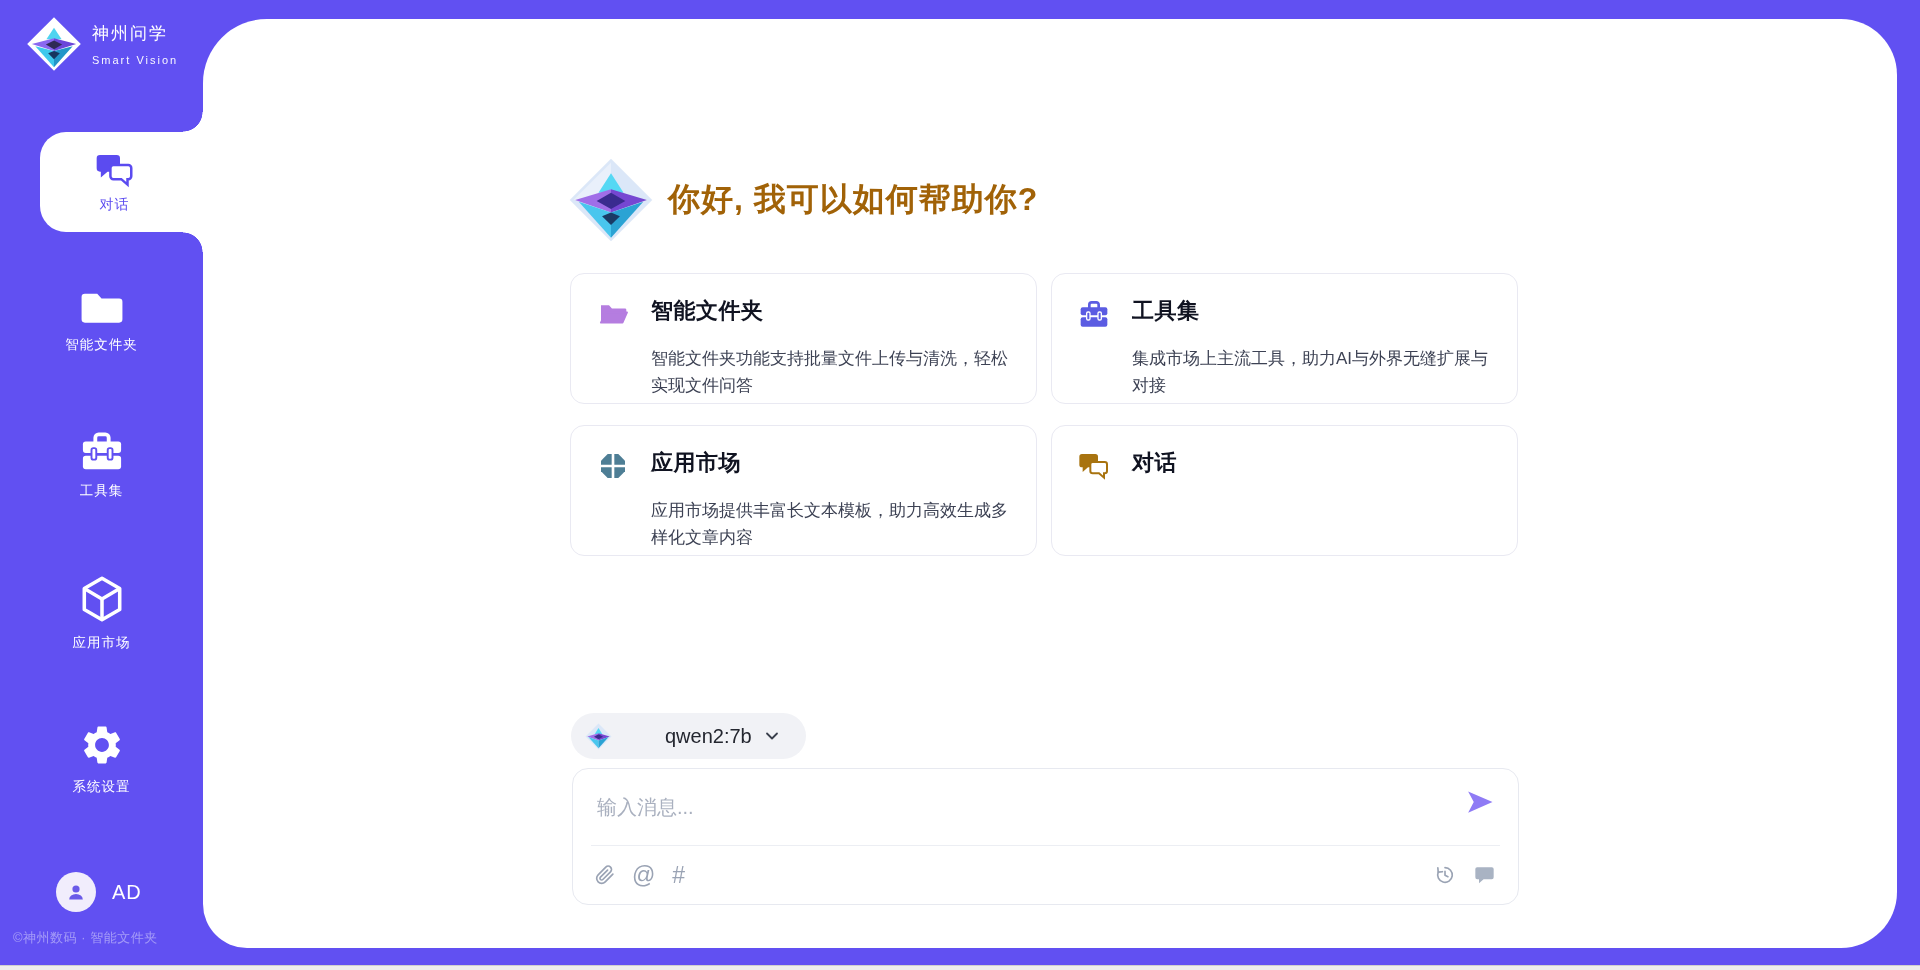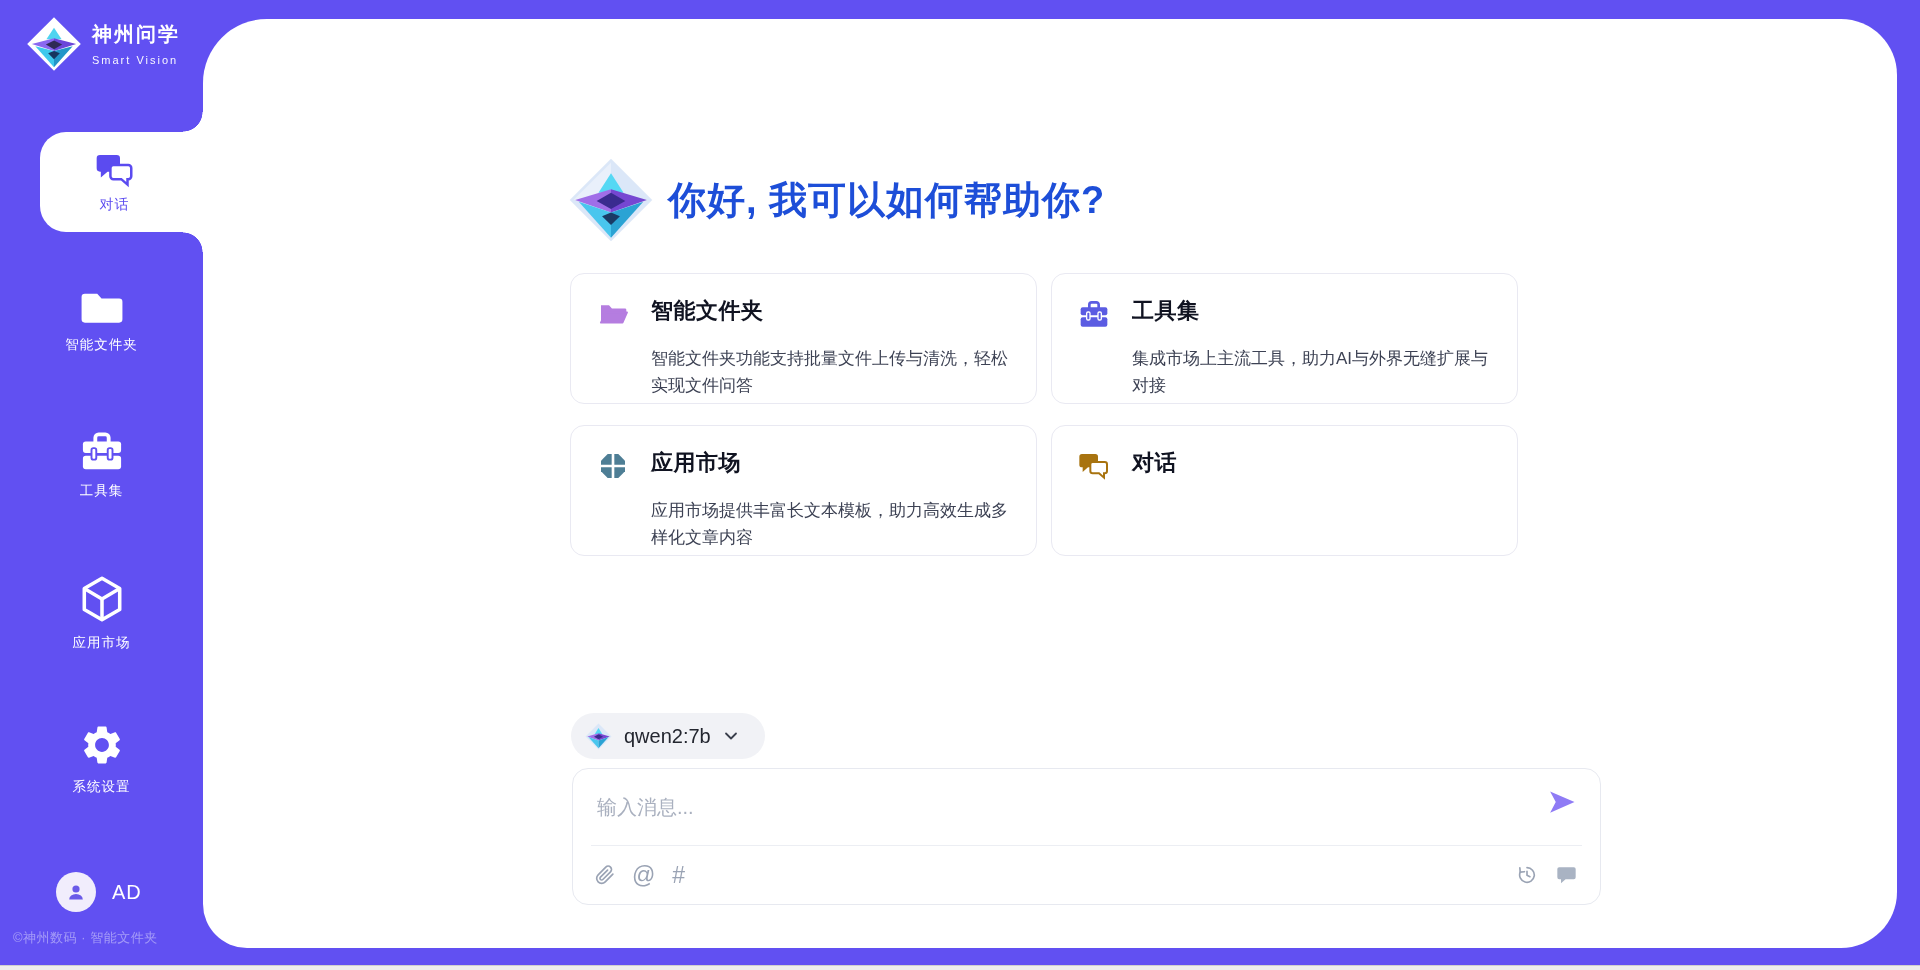--- a/index.html
+++ b/index.html
@@ -9,21 +9,21 @@
     background:#6150F2;
     position:relative;
   }
   .app { position:absolute; inset:0; }
 
   
   .sidebar { position:absolute; left:0; top:0; width:203px; height:970px; }
   .brand { position:absolute; left:26px; top:16px; display:flex; align-items:center; gap:10px; }
   .brand svg { width:56px; height:56px; }
   .brand-text { color:#fff; }
-  .brand-name { font-size:20px; font-weight:bold; letter-spacing:2px; line-height:24px; }
+  .brand-name { font-size:17px; font-weight:normal; letter-spacing:2px; line-height:24px; }
   .brand-sub { font-size:11px; letter-spacing:2px; margin-top:8px; opacity:.95; }
 
   .nav-item {
     position:absolute; left:0; width:203px;
     display:flex; flex-direction:column; align-items:center; gap:10px;
     color:#fff; cursor:pointer;
   }
   .nav-label { font-size:13.5px; letter-spacing:1px; }
 
   .tab-active {
@@ -42,45 +42,45 @@
   .user-name { color:#fff; font-size:20px; letter-spacing:1px; }
   .copyright { position:absolute; left:13px; top:929px; width:190px; color:rgba(255,255,255,.42); font-size:13px; letter-spacing:.5px; }
 
   
   .content {
     position:absolute; left:203px; top:19px; width:1694px; height:929px;
     background:#fff; border-radius:64px 56px 56px 44px;
   }
   .greeting { position:absolute; left:365px; top:138px; display:flex; align-items:center; gap:14px; }
   .greeting svg { width:86px; height:86px; }
-  .greeting h1 { font-size:38px; font-weight:bold; color:#1d4ed8; letter-spacing:1px; }
+  .greeting h1 { font-size:32px; font-weight:bold; color:#a16207; letter-spacing:1px; }
 
   .cards {
     position:absolute; left:367px; top:254px;
     display:grid; grid-template-columns:467px 467px; grid-auto-rows:131px; column-gap:14px; row-gap:21px;
   }
   .card {
     border:1px solid #e9e9f2; border-radius:14px; background:#fff;
     padding:22px 26px 0 26px; display:flex; gap:22px; cursor:pointer;
   }
   .card-icon { width:32px; height:32px; flex:0 0 32px; margin-top:2px; }
   .card-title { font-size:22px; font-weight:bold; color:#101321; letter-spacing:.5px; }
   .card-desc { font-size:17px; color:#3d4254; line-height:27px; margin-top:19px; width:372px; }
 
   .model-pill {
     position:absolute; left:368px; top:694px; height:46px;
     display:inline-flex; align-items:center; gap:12px;
     background:#f1f2f6; border-radius:23px; padding:0 26px 0 14px; cursor:pointer;
   }
   .model-pill svg.logo { width:27px; height:27px; }
-  .model-name { font-size:20px; color:#23262f; }
+  .model-name { font-size:20px; color:#23262f;margin-left:41px; }
   .chev { width:16px; height:16px; }
 
   .composer {
-    position:absolute; left:369px; top:749px; width:1029px; height:137px;
+    position:absolute; left:369px; top:749px; width:947px; height:137px;
     border:1.5px solid #e7e9f0; border-radius:16px; background:#fff;
   }
   .composer input {
     position:absolute; left:24px; top:18px; width:840px; height:40px;
     border:none; outline:none; font-size:20px; color:#23262f;
     font-family:"Liberation Sans", sans-serif;
   }
   .composer input::placeholder { color:#a9b0bf; }
   .send-btn { position:absolute; right:22px; top:18px; width:32px; height:32px; cursor:pointer; background:none; border:none; }
   .composer-divider { position:absolute; left:18px; right:18px; top:76px; height:1px; background:#eceef3; }

